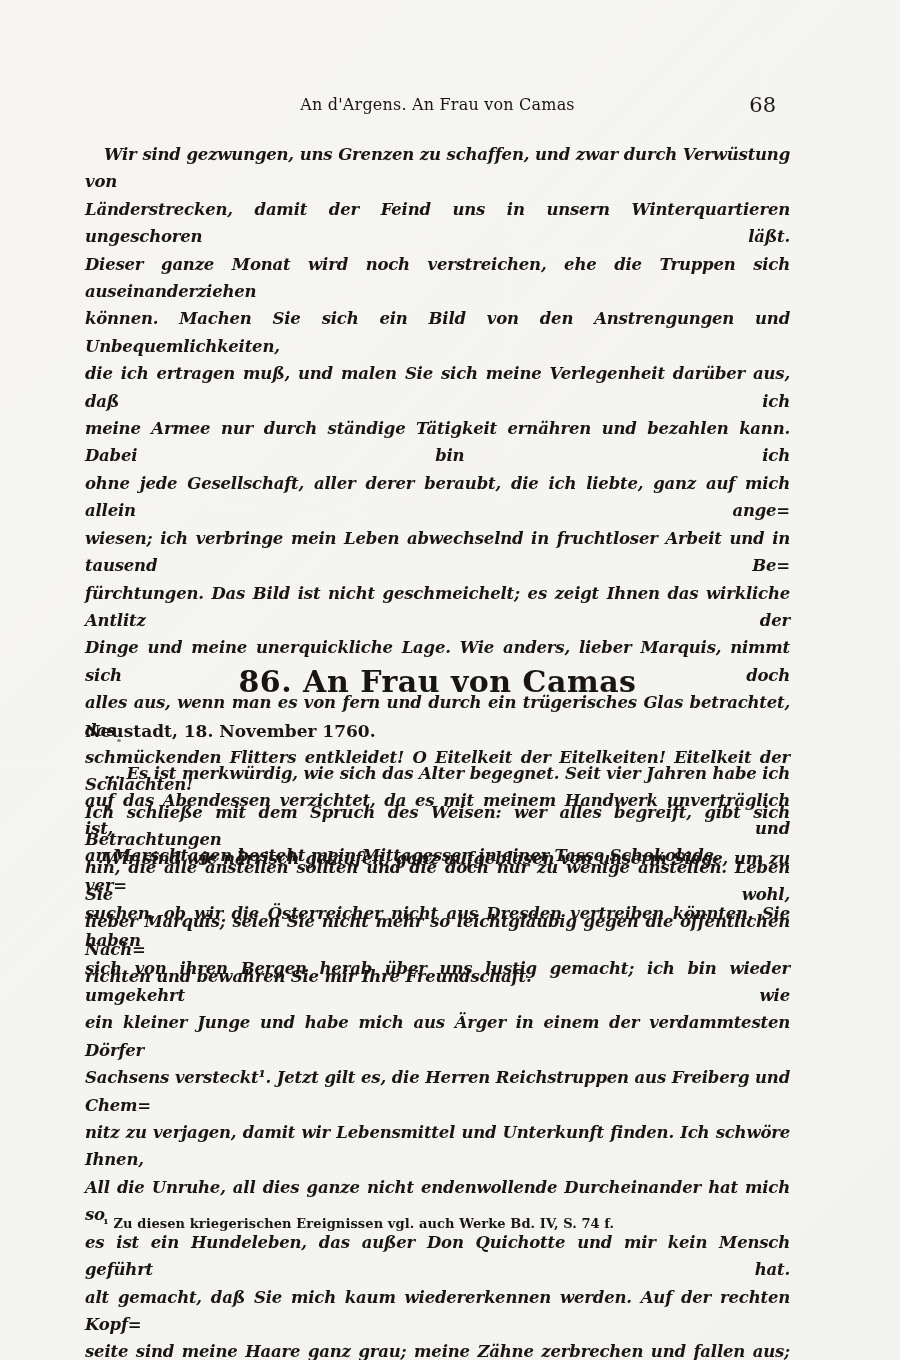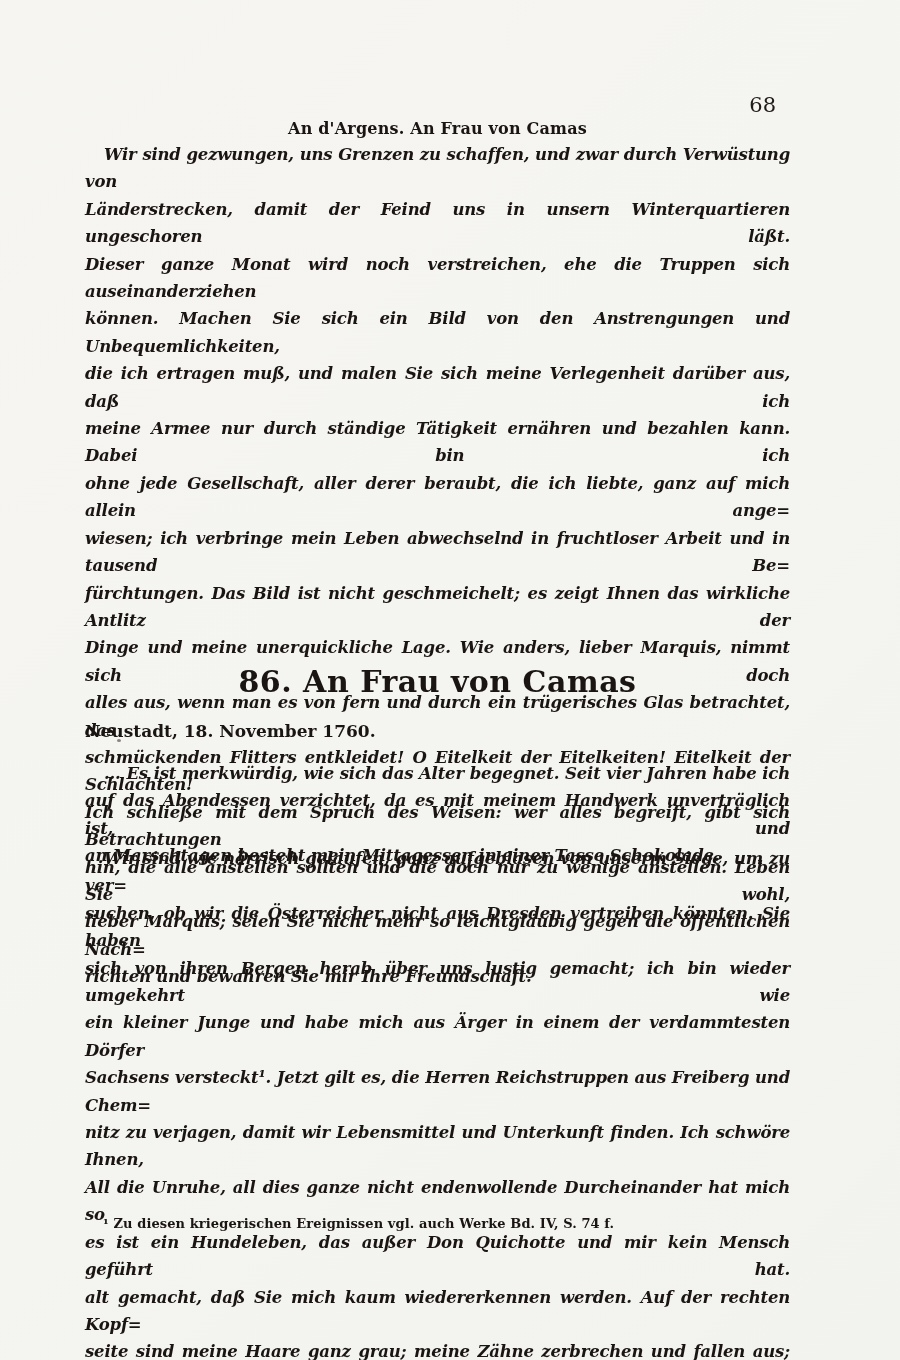--- a/index.html
+++ b/index.html
@@ -18,23 +18,22 @@
     color: #1a1512;
     overflow: hidden;
   }
   .running-header {
     position: absolute;
     top: 95px;
     left: 85px;
     width: 705px;
     text-align: center;
     font-size: 16px;
-    font-weight: 700;
+    font-weight: 400;
     letter-spacing: 0.2px;
-    margin-top: 24px;
   }
   .page-number {
     position: absolute;
     top: 93px;
     right: 124px;
     font-size: 21px;
     font-weight: 400;
     color: #211c18;
   }
   .textblock {

